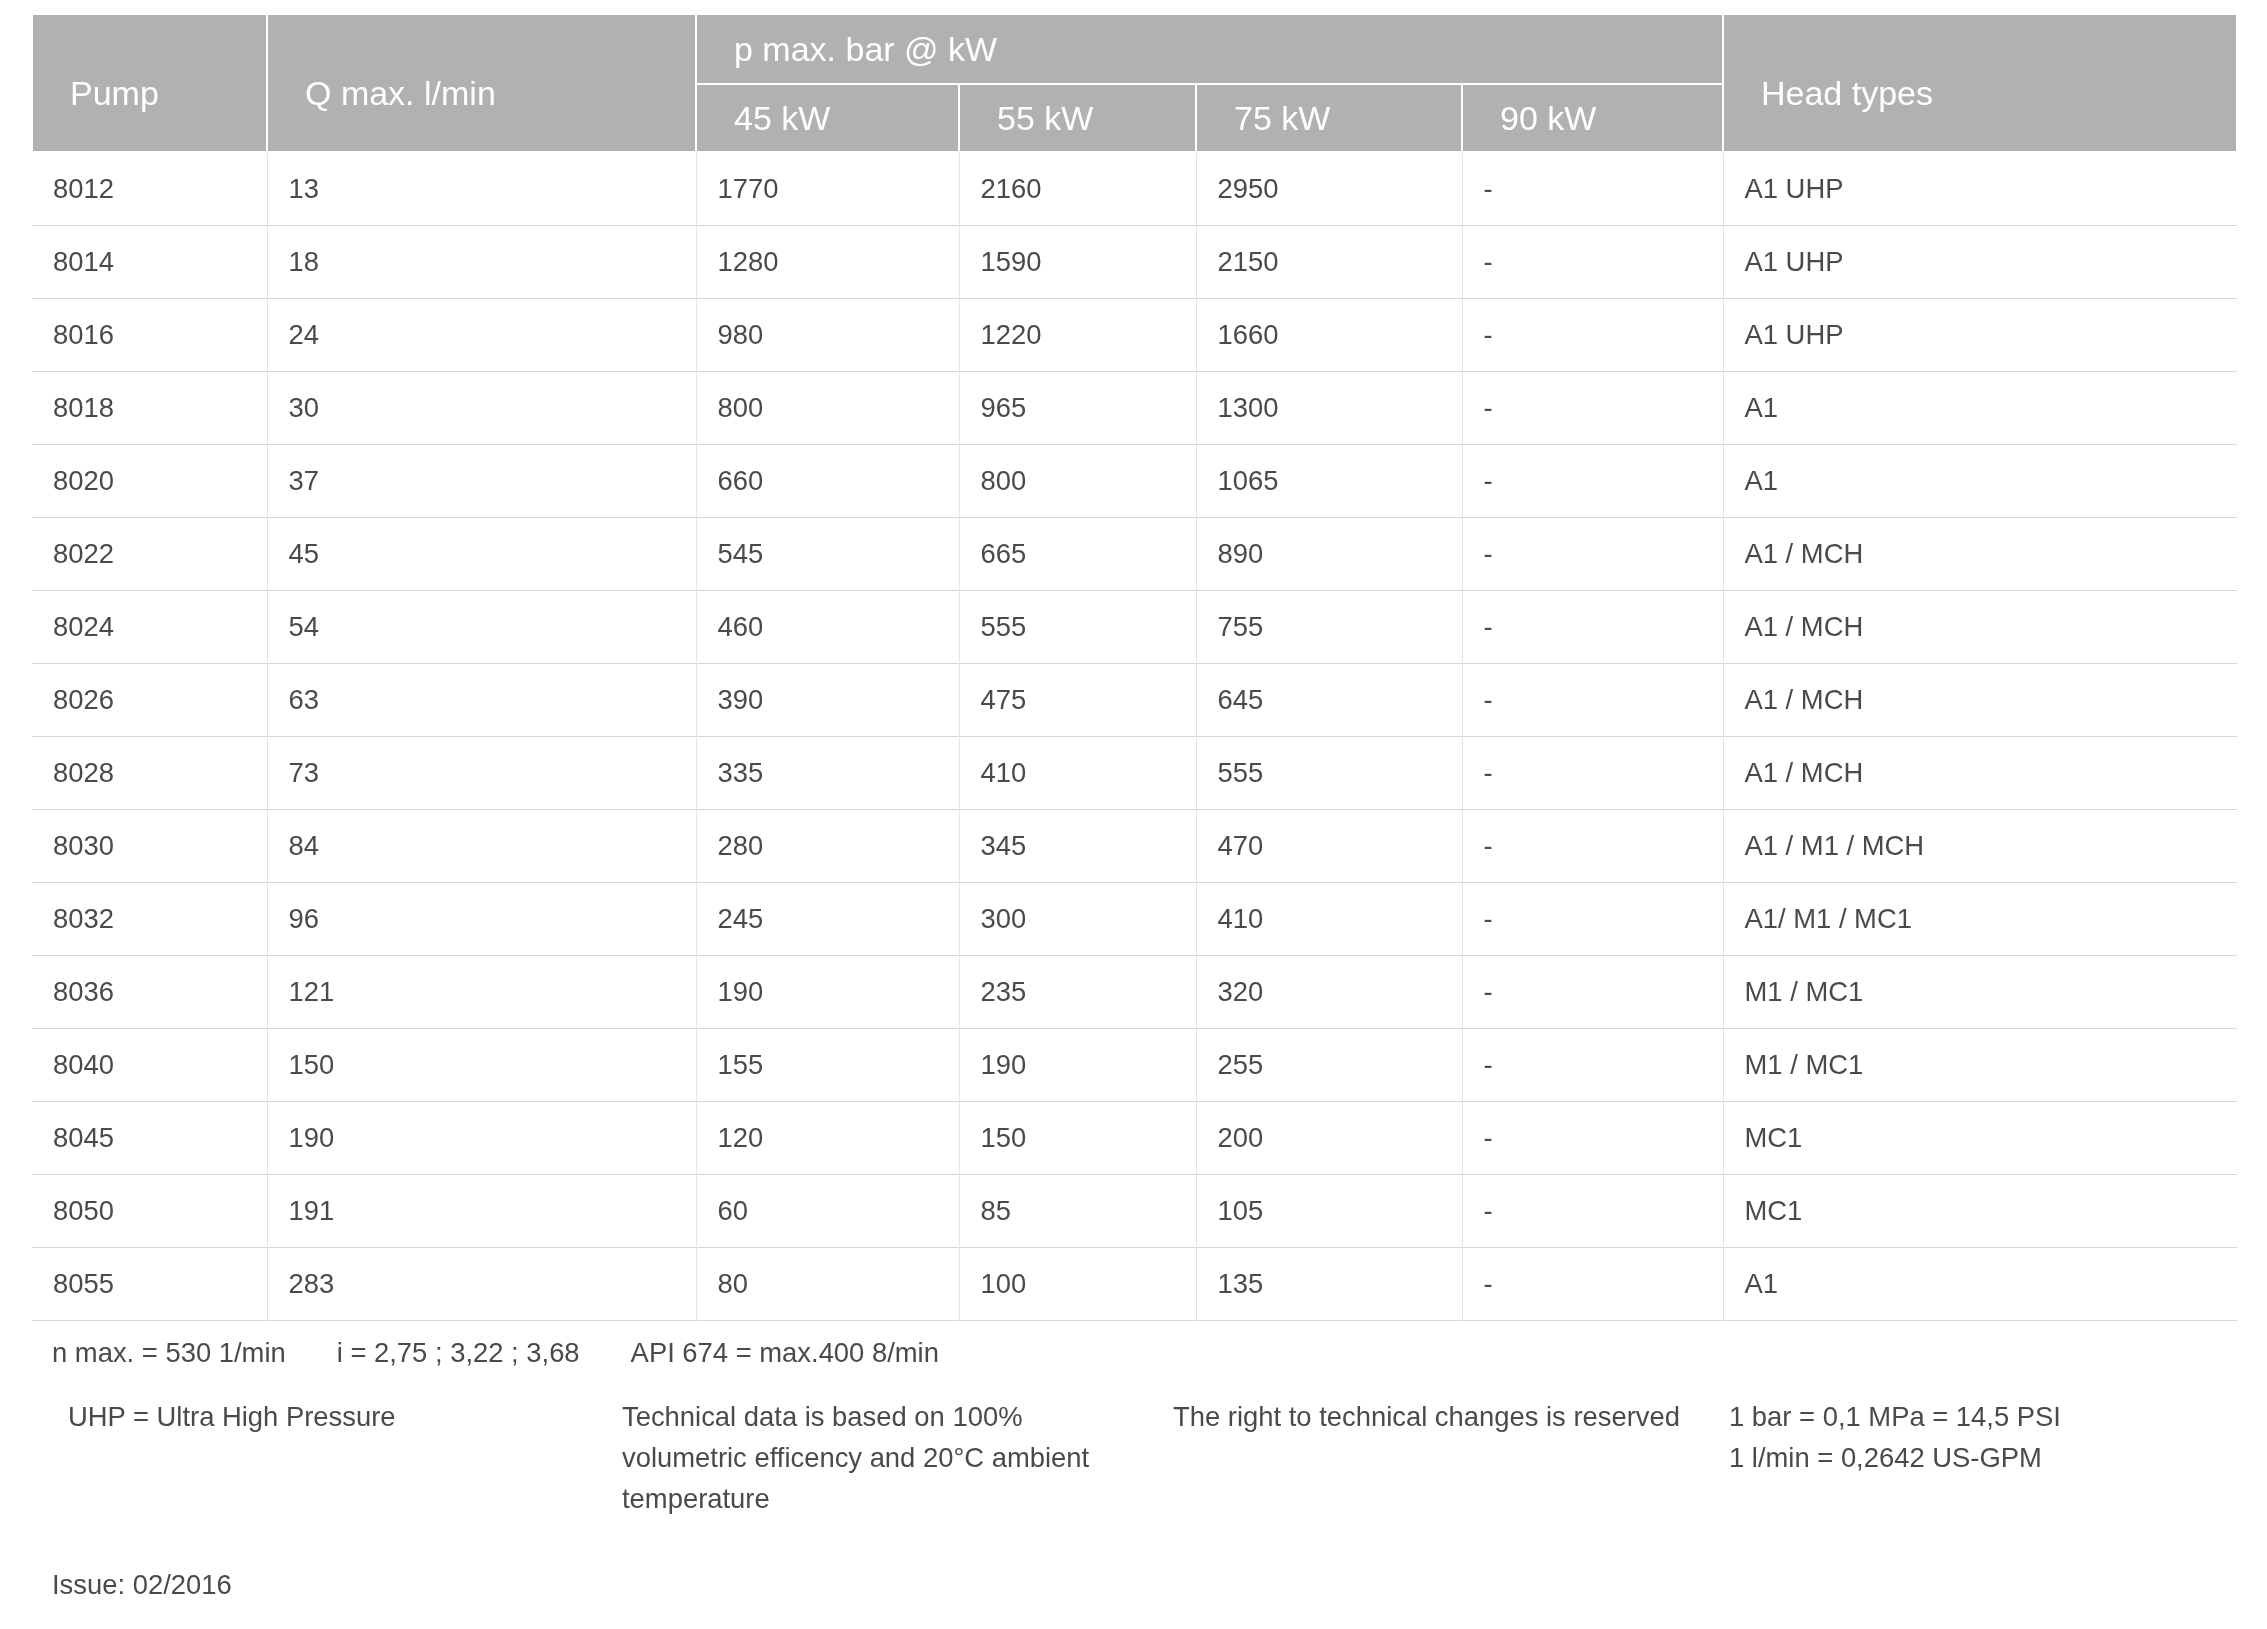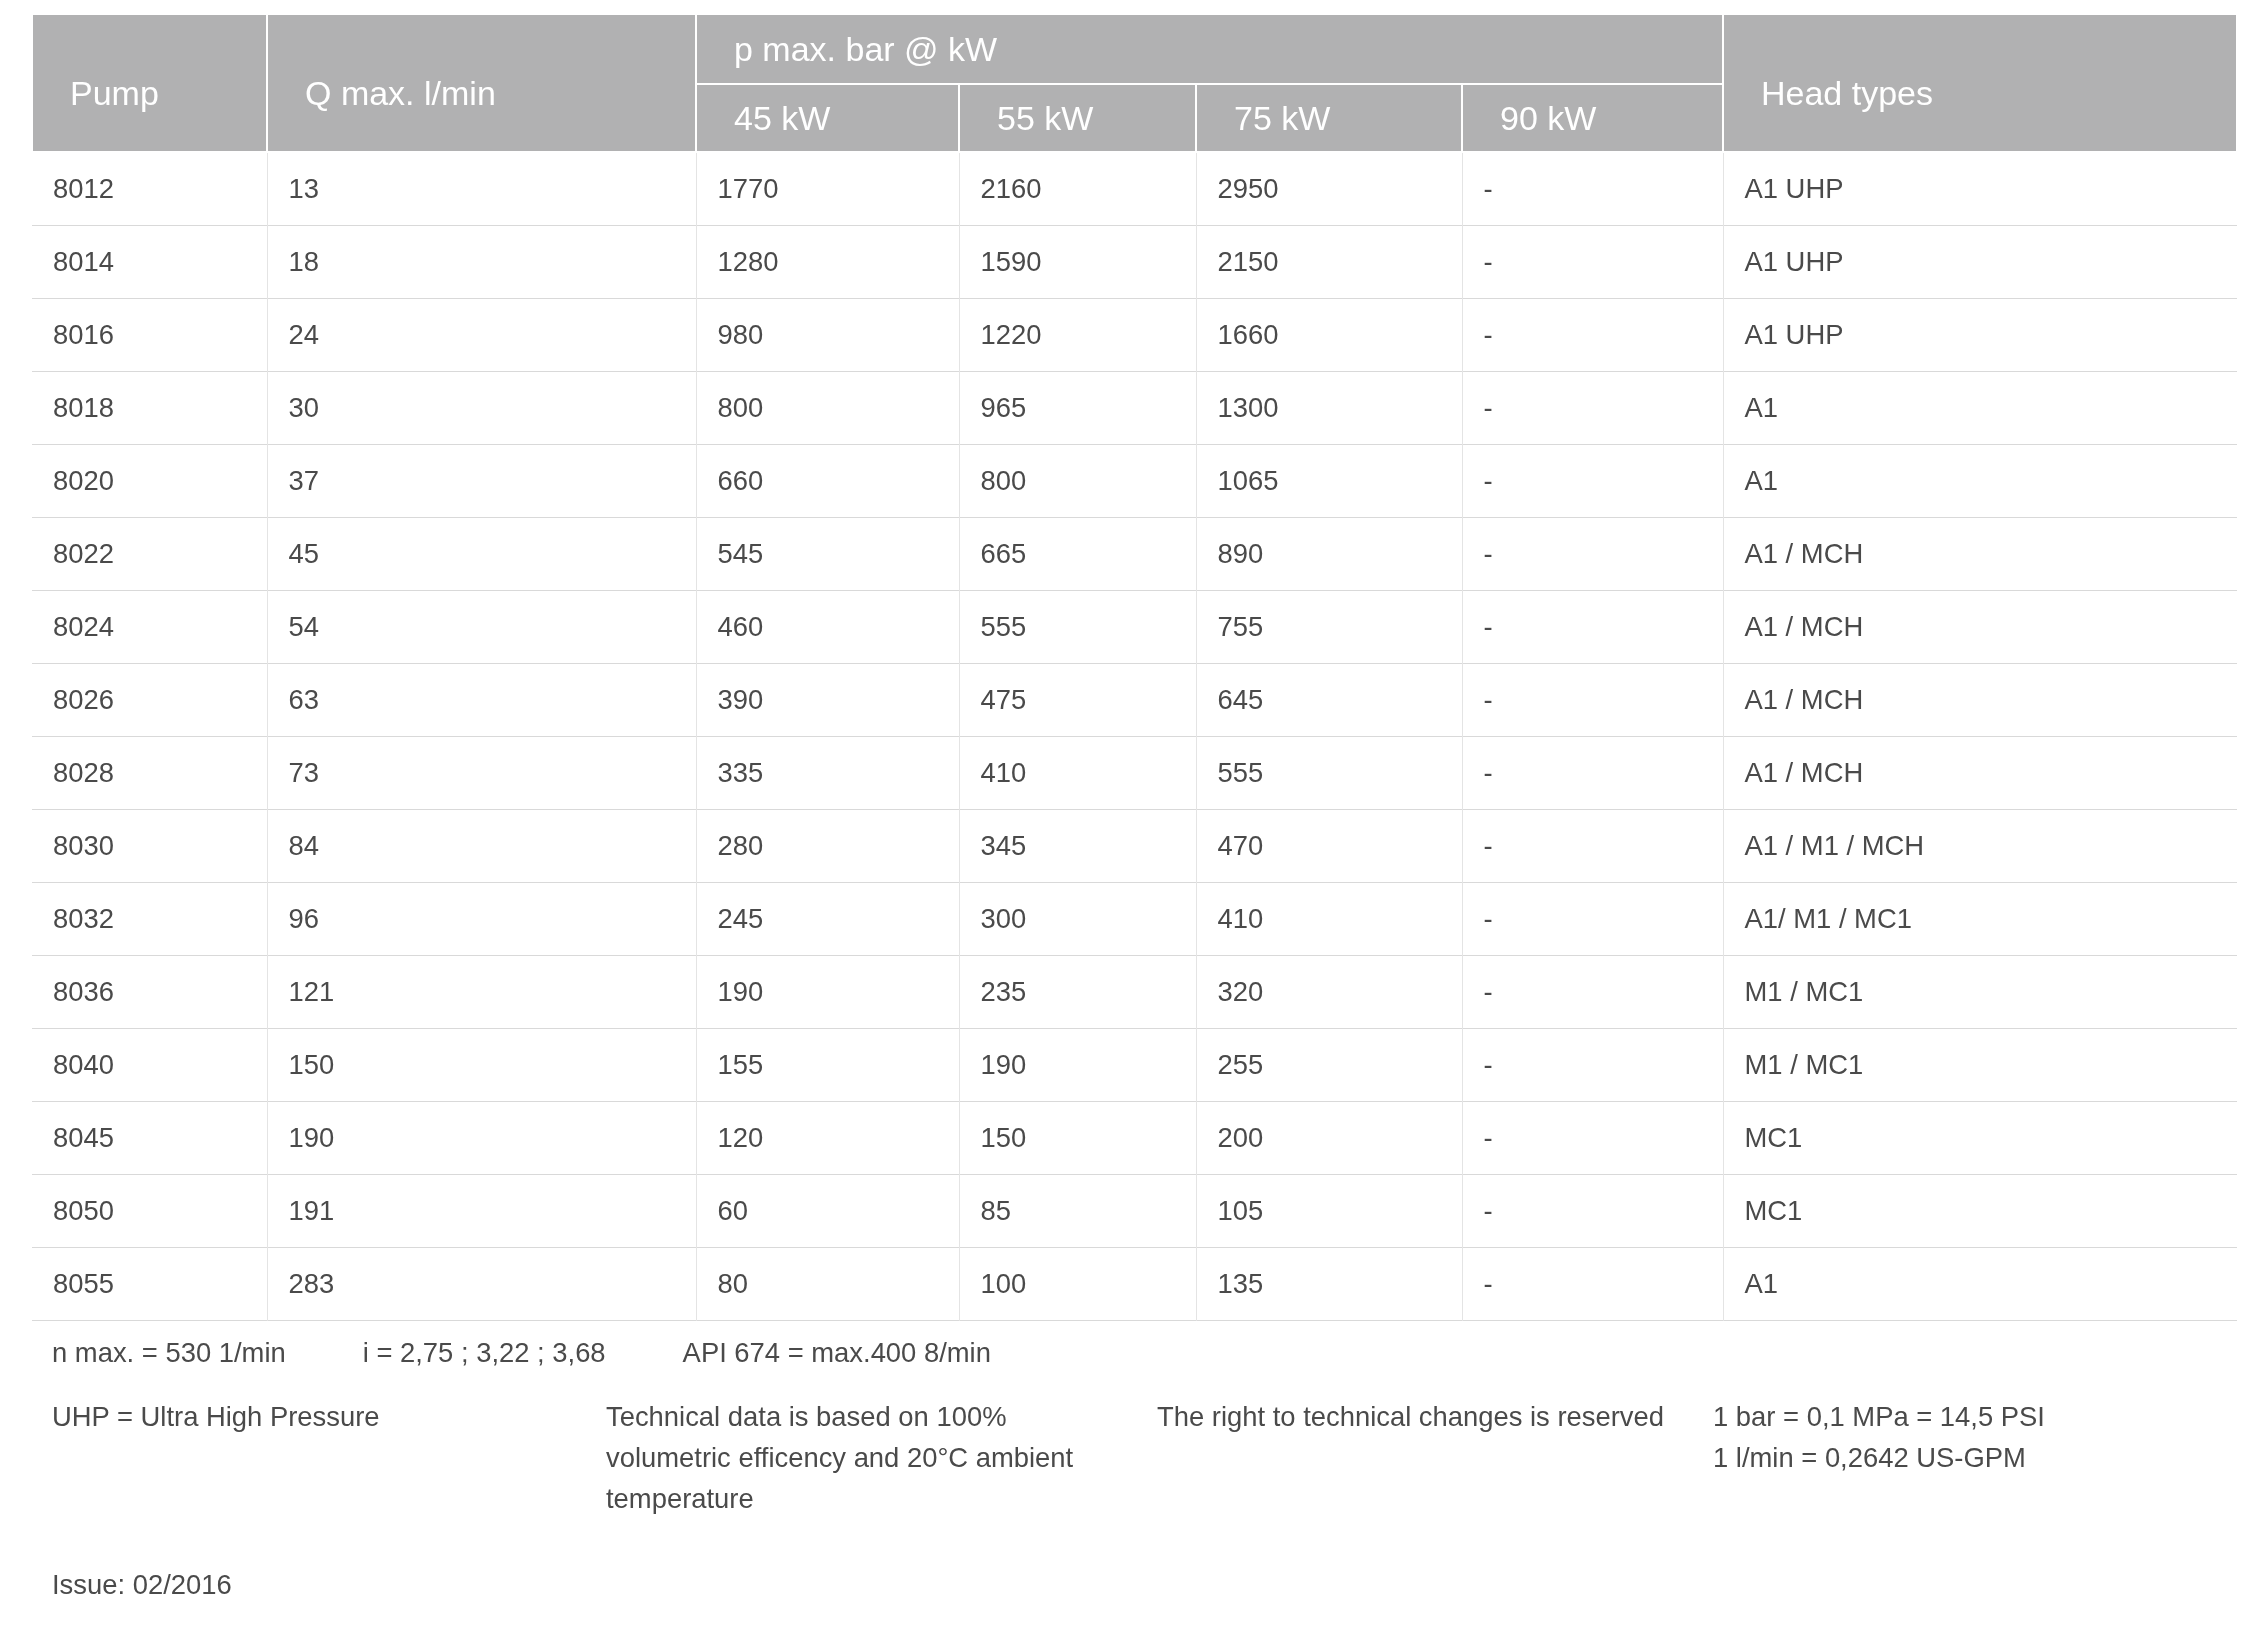--- a/index.html
+++ b/index.html
@@ -50,30 +50,30 @@
   }
   table.spec tbody td:first-child { border-left: none; }
   table.spec tbody tr:first-child td { border-top: none; }
 
   
   .note-line {
     margin: 15px 0 0 52px;
     font-size: 27.4px;
     line-height: 34px;
     display: flex;
-    gap: 77px;
+    gap: 51px;
     white-space: nowrap;
   }
   .footnotes {
     display: flex;
     margin: 26.5px 0 0 52px;
     font-size: 27.4px;
     line-height: 41px;
   }
-  .fn-col-1 { width: 554px; }
+  .fn-col-1 { width: 554px; margin-left: 16px; }
   .fn-col-2 { width: 551px; }
   .fn-col-2 .wrap { max-width: 492px; }
   .fn-col-3 { width: 556px; }
   .fn-col-4 { flex: 1; }
   .issue-line {
     margin: 49px 0 0 52px;
     font-size: 27.4px;
     line-height: 34px;
   }
 </style>

